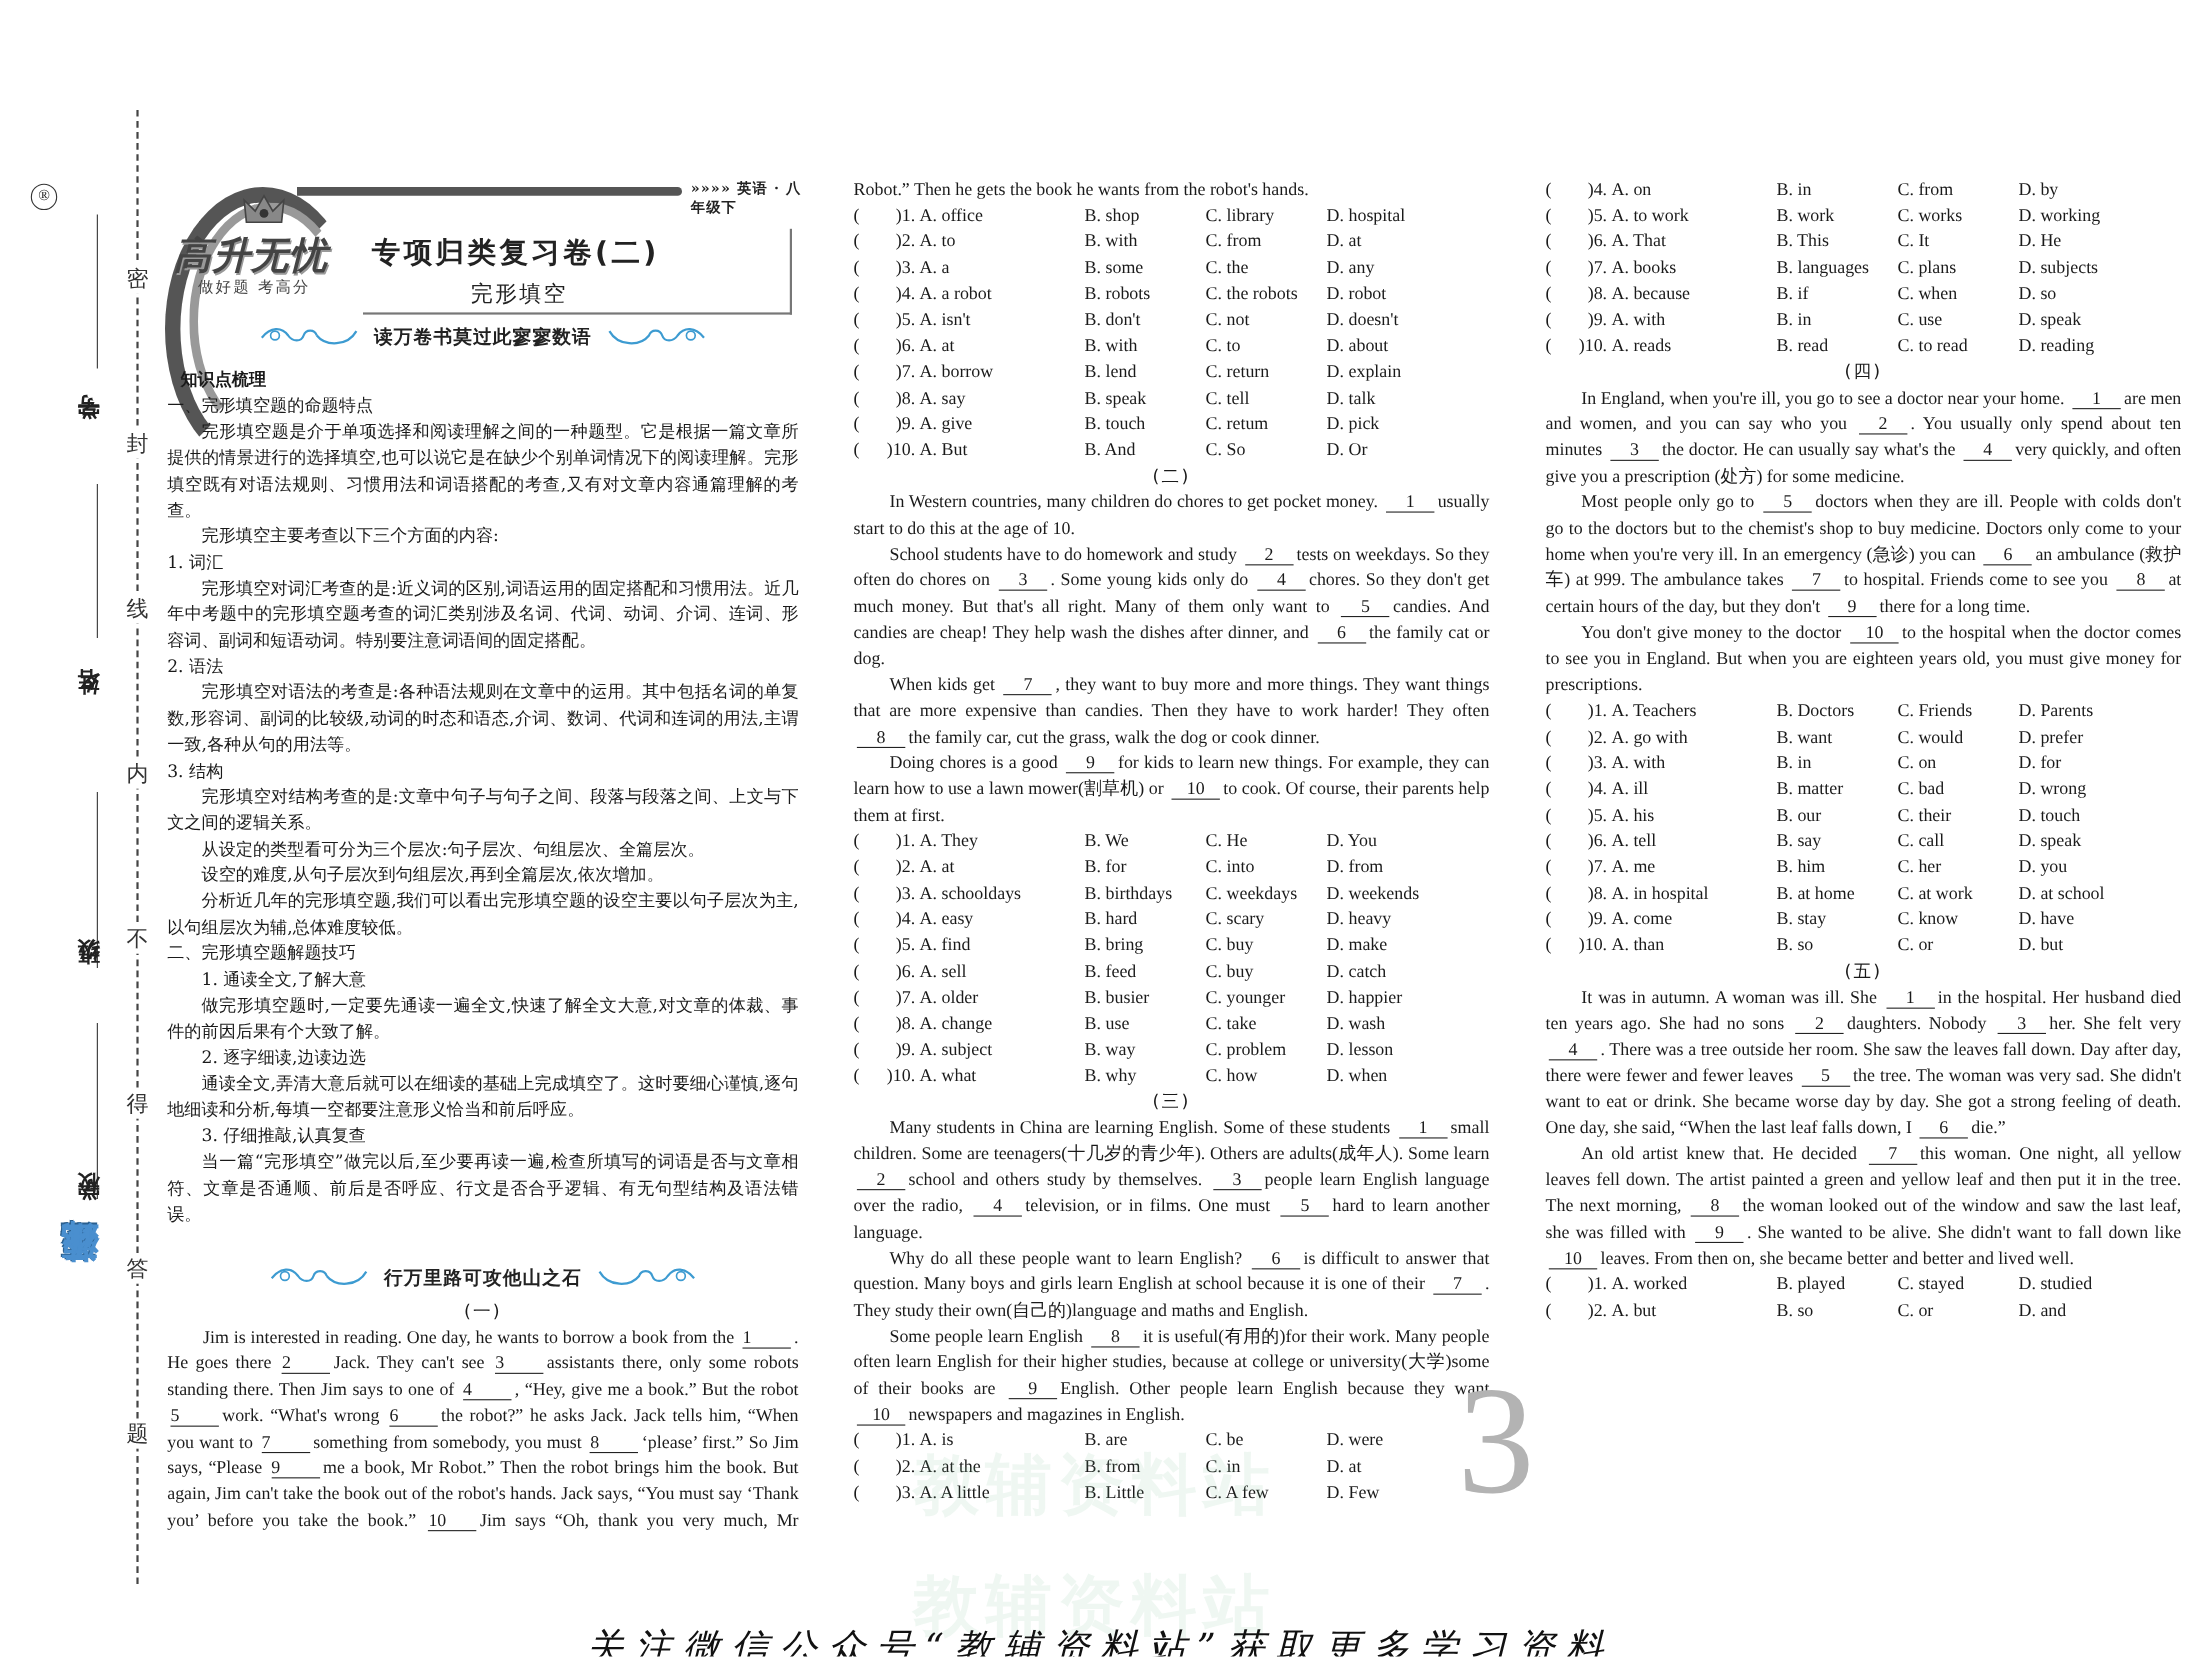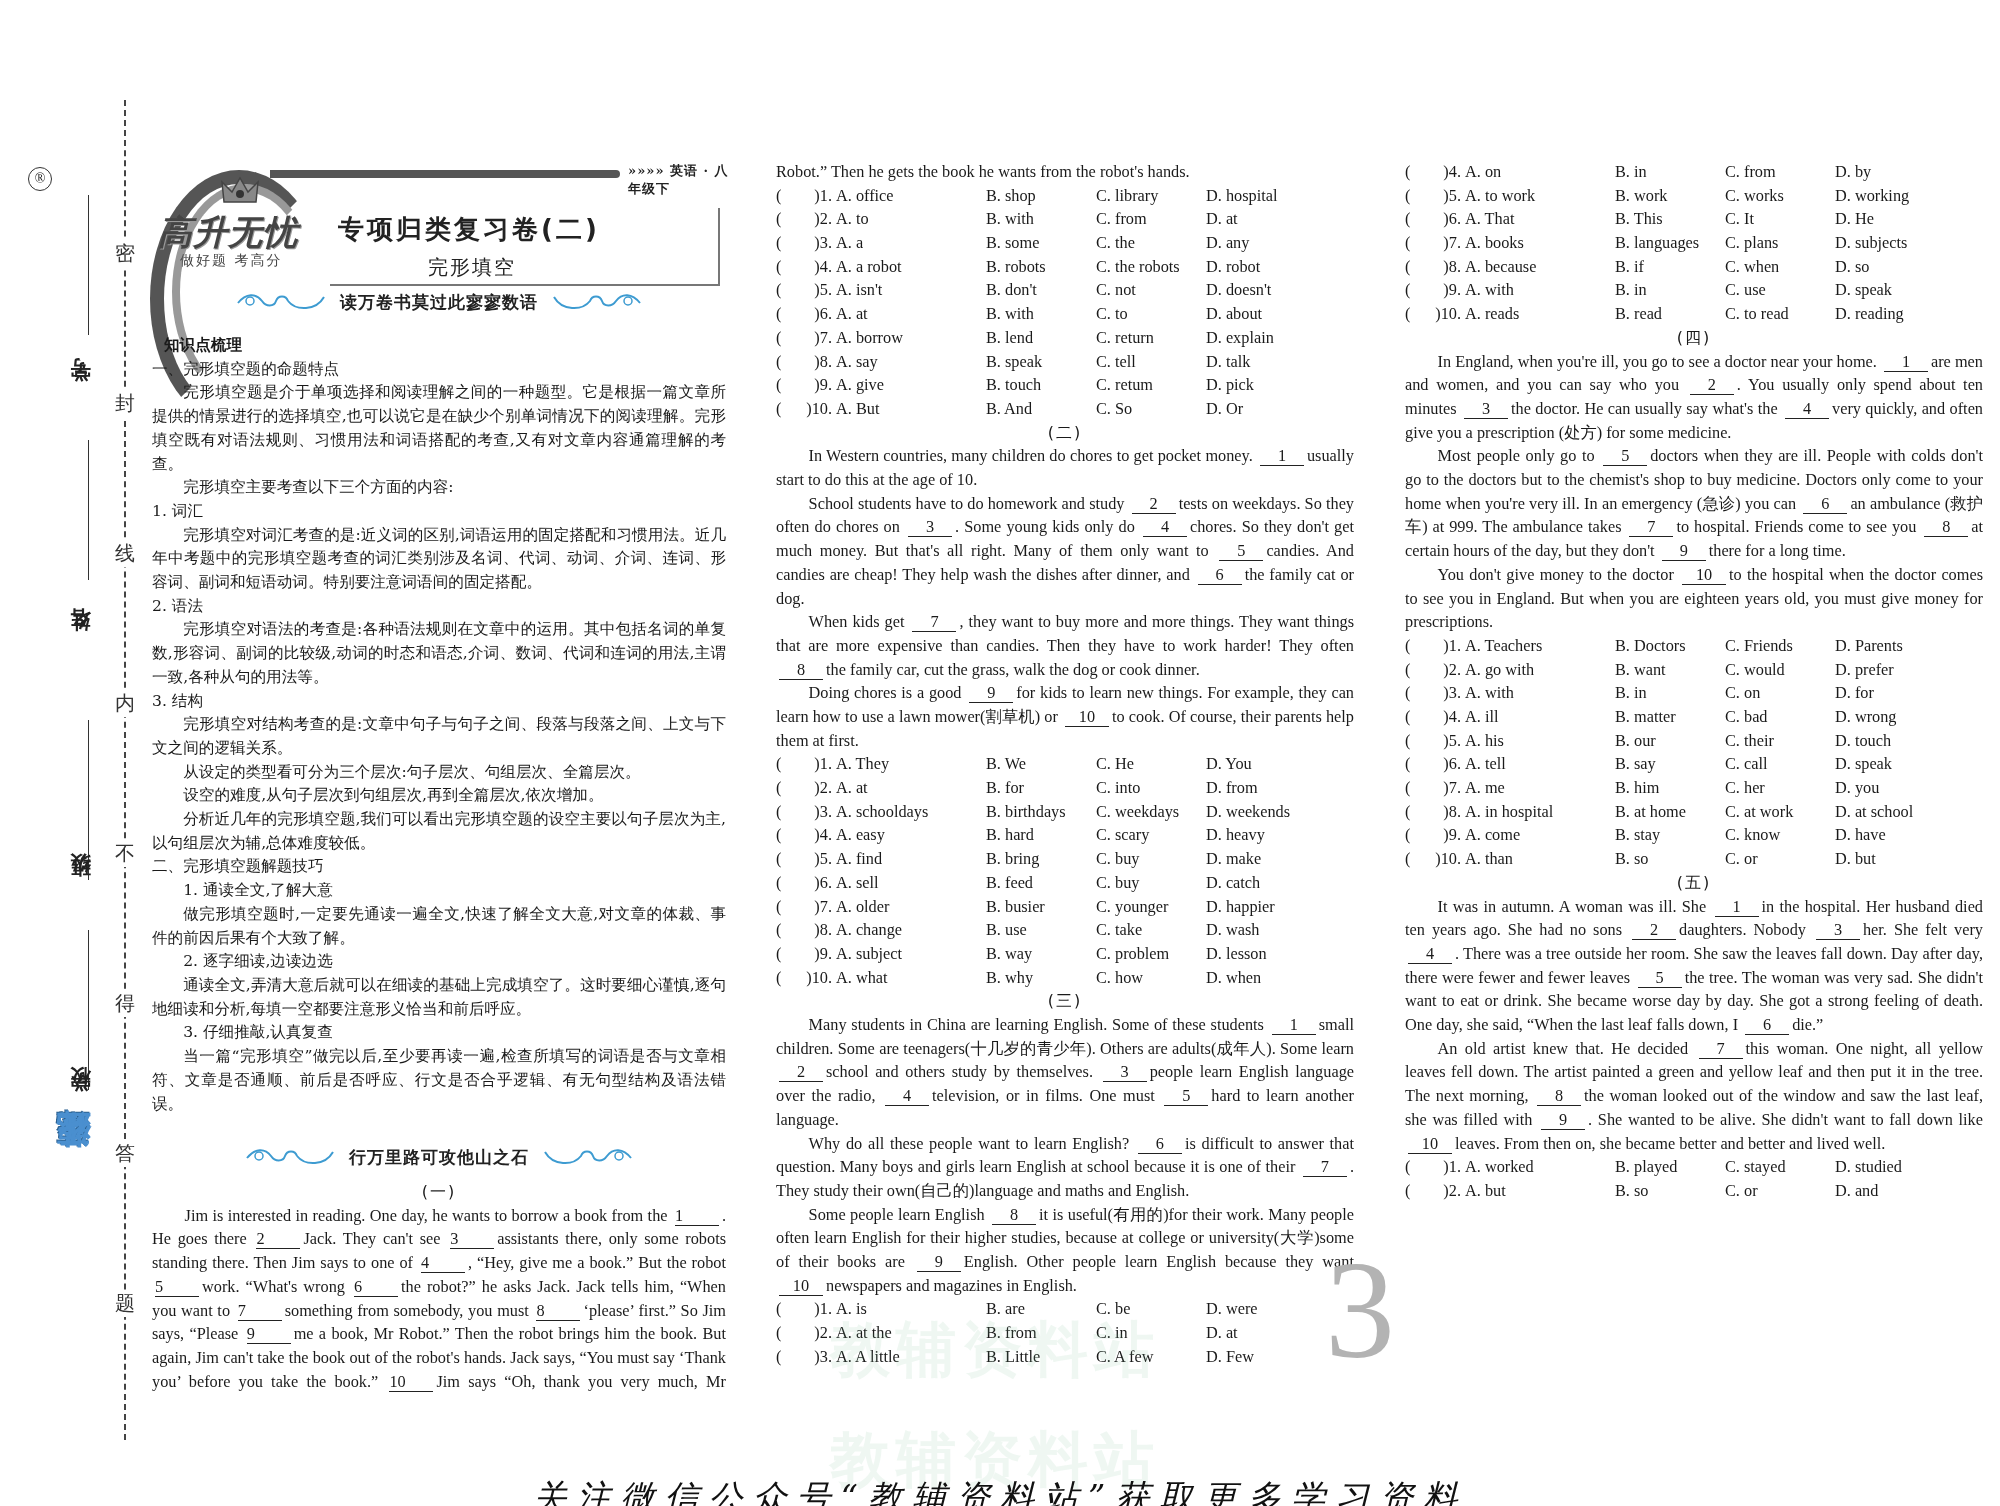--- a/index.html
+++ b/index.html
@@ -19,21 +19,21 @@
   .arc{position:absolute;border-radius:50%;border-style:solid;border-color:transparent;}
   .hdr-bar{position:absolute;left:120px;top:10px;width:350px;height:8px;background:#555;border-radius:0 4px 4px 0;}
   .hdr-subject{position:absolute;left:478px;top:2px;font:bold 13px "DejaVu Serif",serif;color:#222;letter-spacing:1px;}
   .logo-main{position:absolute;left:8px;top:50px;font:italic bold 34px "DejaVu Sans",sans-serif;color:#444;letter-spacing:1px;text-shadow:1px 1px 0 #999;}
   .logo-sub{position:absolute;left:30px;top:92px;font:14px "DejaVu Sans",sans-serif;color:#444;letter-spacing:2px;}
   .crown{position:absolute;left:70px;top:14px;width:40px;height:34px;}
   .hdr-title{position:absolute;left:188px;top:52px;font:bold 26px "DejaVu Sans",sans-serif;color:#222;letter-spacing:3px;}
   .hdr-box{position:absolute;left:180px;top:48px;width:388px;height:76px;border-right:2px solid #777;border-bottom:2px solid #777;}
   .hdr-topic{position:absolute;left:278px;top:94px;font:20px "DejaVu Sans",sans-serif;color:#222;letter-spacing:2px;}
 
-  .banner{position:absolute;height:30px;display:flex;align-items:flex-start;justify-content:center;}
+  .banner{position:absolute;height:30px;display:flex;align-items:center;justify-content:center;}
   .banner .btxt{font:bold 17px "DejaVu Sans",sans-serif;color:#222;margin:0 14px;letter-spacing:1px;}
   .swirl{width:90px;height:22px;}
 
   .col{position:absolute;font-size:16.3px;line-height:23.7px;text-align:justify;}
   .col1{left:152px;top:334px;width:574px;font-family:"DejaVu Serif",serif;font-size:15.6px;line-height:23.7px;}
   .col2{left:776px;top:160px;width:578px;}
   .col3{left:1405px;top:160px;width:578px;}
   .p{margin:0;}
   .ind{text-indent:2em;}
   .bold{font-weight:bold;font-family:"DejaVu Sans",sans-serif;margin-left:12px;}

